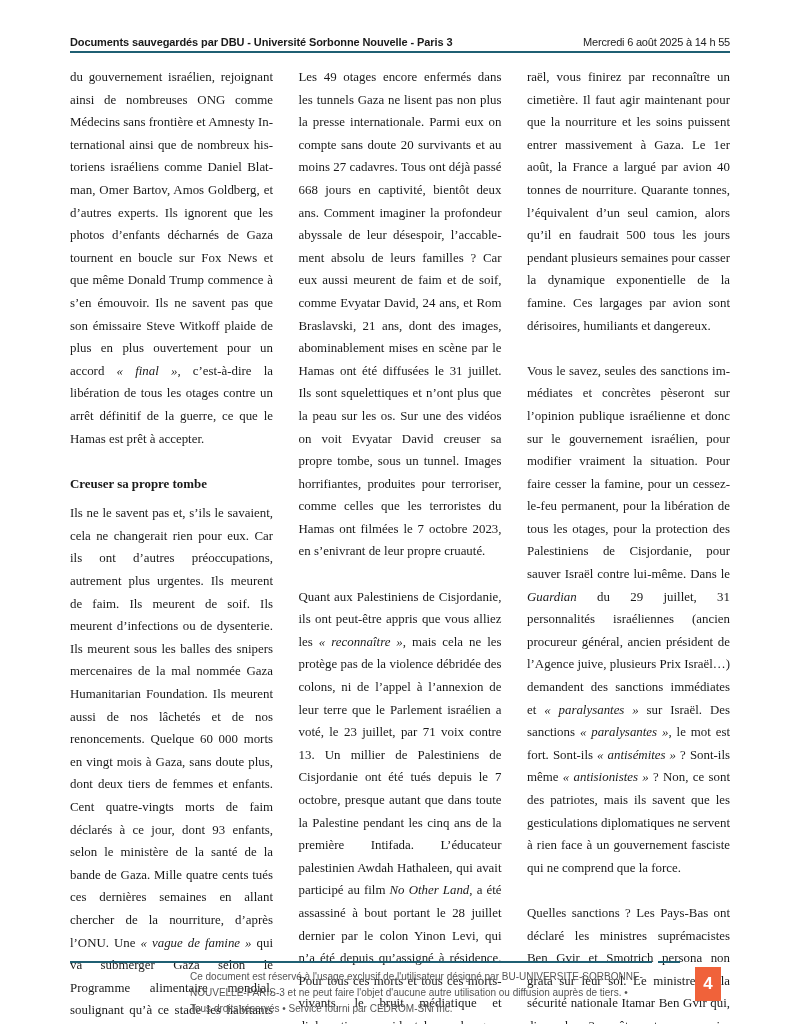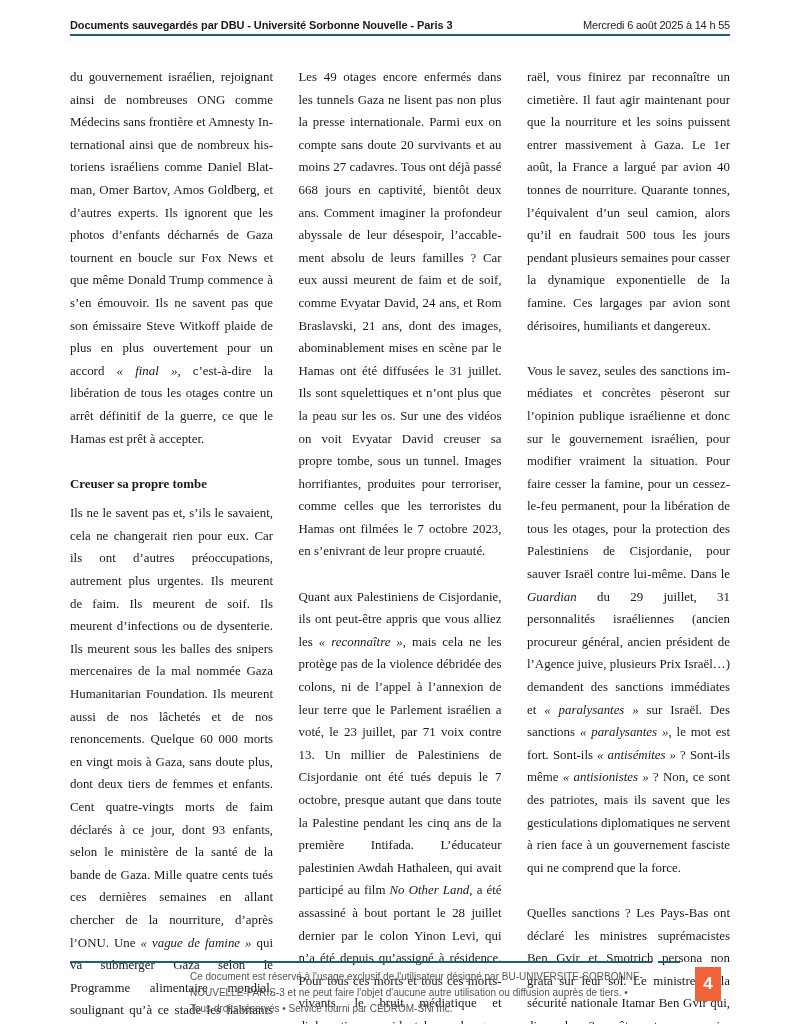--- a/index.html
+++ b/index.html
@@ -1,19 +1,19 @@
 <!DOCTYPE html>
 <html><head>
   <meta charset="utf-8">
   <style>
     * { box-sizing: border-box; margin: 0; padding: 0; }
     html, body { width: 791px; height: 1024px; background: #ffffff; overflow: hidden; }
     body { position: relative; font-family: "Liberation Serif", serif; color: #1a1a1a; }
 
-    .header { position: absolute; left: 70px; top: 19px; width: 660px; }
+    .header { position: absolute; left: 70px; top: 36px; width: 660px; }
     .header-top { display: flex; justify-content: space-between; align-items: flex-end;
       font-family: "Liberation Sans", sans-serif; font-size: 11px; line-height: 13px; padding-bottom: 2px;
       border-bottom: 2px solid #1f5f73; }
     .header-source { font-weight: bold; letter-spacing: -0.1px; }
     .header-date { color: #222; font-size: 11px; letter-spacing: -0.2px; }
     .header-title { font-family: "Liberation Sans", sans-serif; font-weight: bold; font-size: 15px;
       margin-top: 3px; letter-spacing: -0.1px; }
 
     .columns { position: absolute; left: 70px; top: 66px; width: 660px; height: 888px;
       display: flex; justify-content: space-between; }

